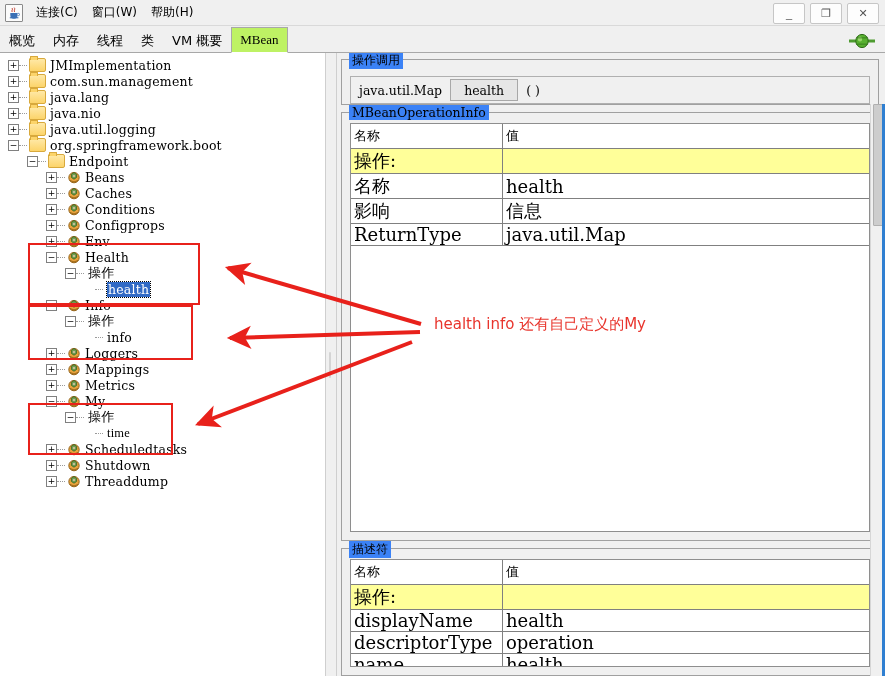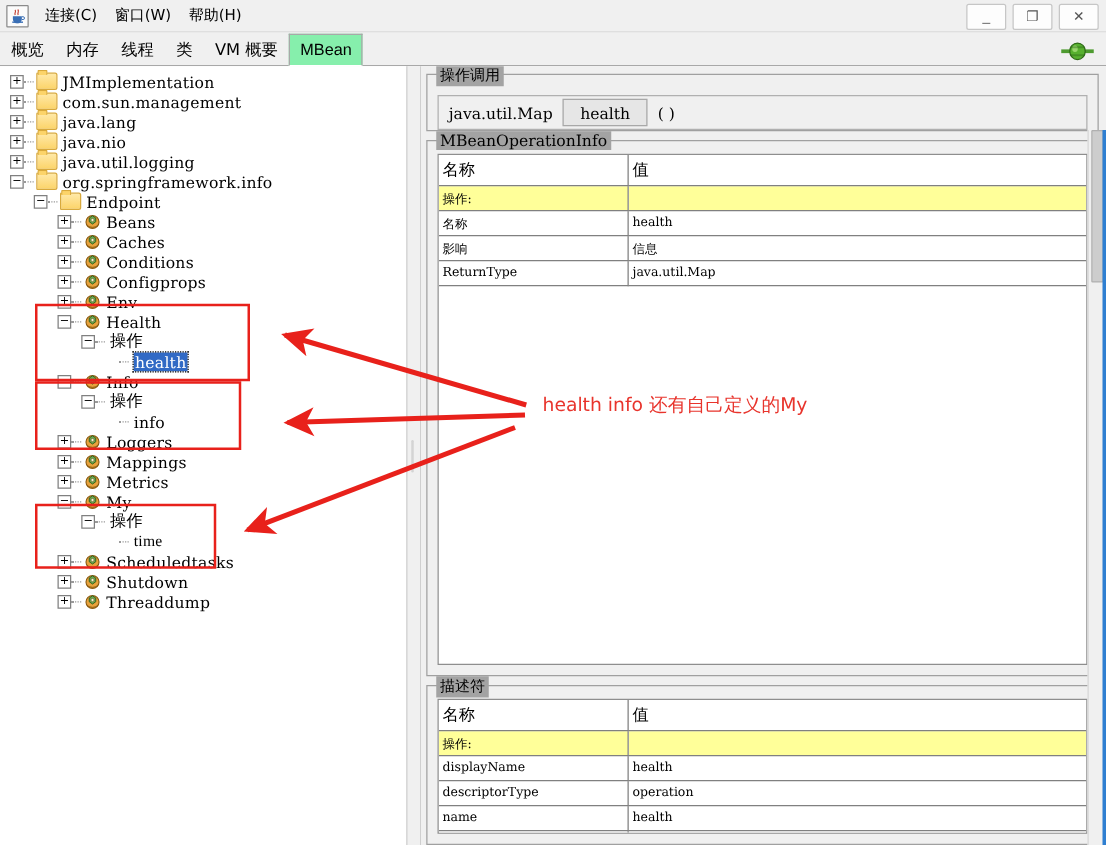--- a/index.html
+++ b/index.html
@@ -46,22 +46,22 @@
     border-bottom:1px solid #a8a8a8;
   }
   .tab{
     padding:3px 8px 4px 8px;font-size:13px;
     font-family:"DejaVu Sans", sans-serif;
     border:1px solid transparent;border-bottom:none;
     margin-bottom:-1px;line-height:17px;
     cursor:default;white-space:nowrap;
   }
   .tab.selected{
-    background:#86efac;border:1px solid #a8a8a8;border-bottom:1px solid #ffffff;
-    font-family:Liberation Sans, sans-serif;
+    background:#bef264;border:1px solid #a8a8a8;border-bottom:1px solid #ffffff;
+    font-family:Liberation Serif, serif;
   }
   .conn-icon{
     position:absolute;right:8px;bottom:2px;width:30px;height:18px;
     display:flex;align-items:center;justify-content:center;
   }
 
   
   .content{flex:1 1 auto;display:flex;min-height:0;background:#fff;position:relative;}
 
   .tree-pane{
@@ -111,21 +111,21 @@
   .tlabel{font-size:12.5px;letter-spacing:0.2px;}
   .tlabel.cjk{font-family:Liberation Mono, monospace;font-size:13px;}
   .tlabel.sel{background:#316ac5;color:#fff;outline:1px dotted #000;padding:0 1px;}
 
   
   .gbox{
     border:1px solid #a0a0a0;background:#f0f0f0;position:relative;
     box-sizing:border-box;
   }
   .gtitle{
-    position:absolute;top:-8px;left:7px;background:#a3a3a3;padding:0 3px;
+    position:absolute;top:-8px;left:7px;background:#3b82f6;padding:0 3px;
     font-size:12px;font-family:"DejaVu Sans", sans-serif;
   }
   .invoke-box{height:46px;flex:0 0 46px;margin-bottom:7px;padding:8px 0 0 0;}
   .invoke-row{
     margin:8px 8px 0 8px;border:1px solid #b0b0b0;background:#f0f0f0;
     height:28px;display:flex;align-items:center;padding-left:8px;box-sizing:border-box;
   }
   .mono{font-family:"DejaVu Serif", serif;font-size:12.5px;}
   .invoke-btn{
     margin:0 8px;min-width:68px;height:22px;background:#e6e6e6;
@@ -137,21 +137,21 @@
     display:flex;flex-direction:column;margin-bottom:7px;}
   .desc-box{height:128px;flex:0 0 128px;padding:10px 8px 8px 8px;box-sizing:border-box;
     display:flex;flex-direction:column;}
 
   .tbl-wrap{
     border:1px solid #8e8e8e;background:#fff;flex:1 1 auto;min-height:0;overflow:hidden;
   }
   table.grid{border-collapse:collapse;width:100%;table-layout:fixed;background:#fff;}
   table.grid th,table.grid td{
     border:1px solid #808080;height:19px;padding:0 3px;
-    font-size:10px;font-family:"DejaVu Serif", serif;
+    font-size:18px;font-family:"DejaVu Serif", serif;
     text-align:left;vertical-align:middle;overflow:hidden;white-space:nowrap;
   }
   table.grid th{
     background:#fff;font-weight:normal;height:24px;
     font-family:"DejaVu Sans", sans-serif;font-size:13px;border-top:none;
   }
   table.grid th:first-child,table.grid td:first-child{border-left:none;}
   table.grid th:last-child,table.grid td:last-child{border-right:none;}
   tr.hl td{background:#ffff99;}
   td.cjk,th.cjk{font-family:"DejaVu Sans", sans-serif;font-size:13px;}
@@ -260,21 +260,21 @@
           <div class="trow" style="padding-left: 2px;">
             <span class="toggle">+</span>
             <span class="dots"></span>
             <span class="folder"></span>
             <span class="tlabel">java.util.logging</span>
           </div>
           <div class="trow" style="padding-left: 2px;">
             <span class="toggle">−</span>
             <span class="dots"></span>
             <span class="folder"></span>
-            <span class="tlabel">org.springframework.info</span>
+            <span class="tlabel">org.springframework.boot</span>
           </div>
           <div class="trow" style="padding-left: 21px;">
             <span class="toggle">−</span>
             <span class="dots"></span>
             <span class="folder"></span>
             <span class="tlabel">Endpoint</span>
           </div>
           <div class="trow" style="padding-left: 40px;">
             <span class="toggle">+</span>
             <span class="dots"></span>

